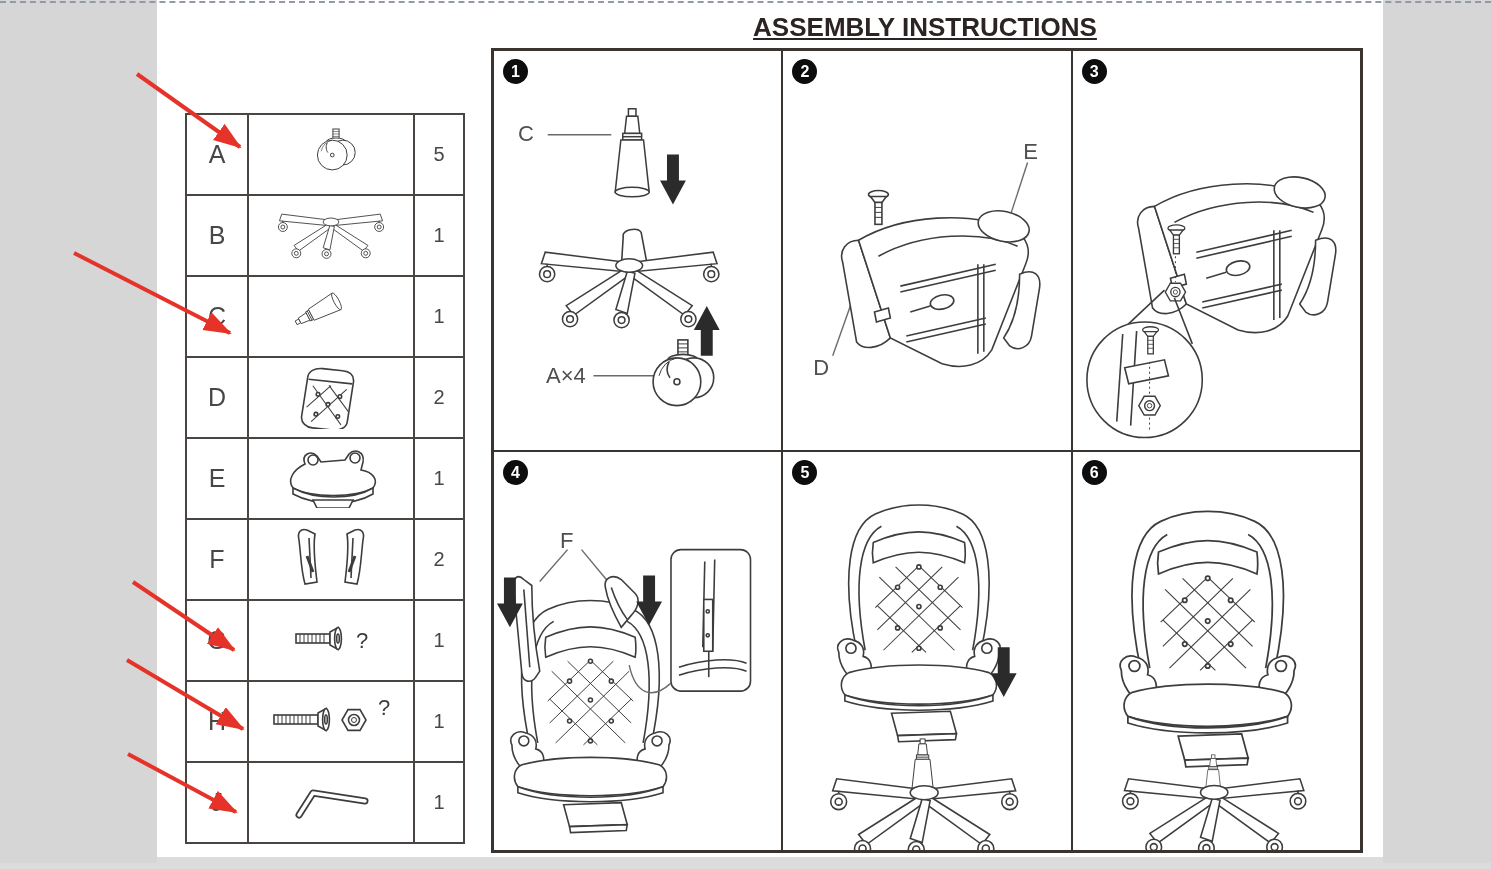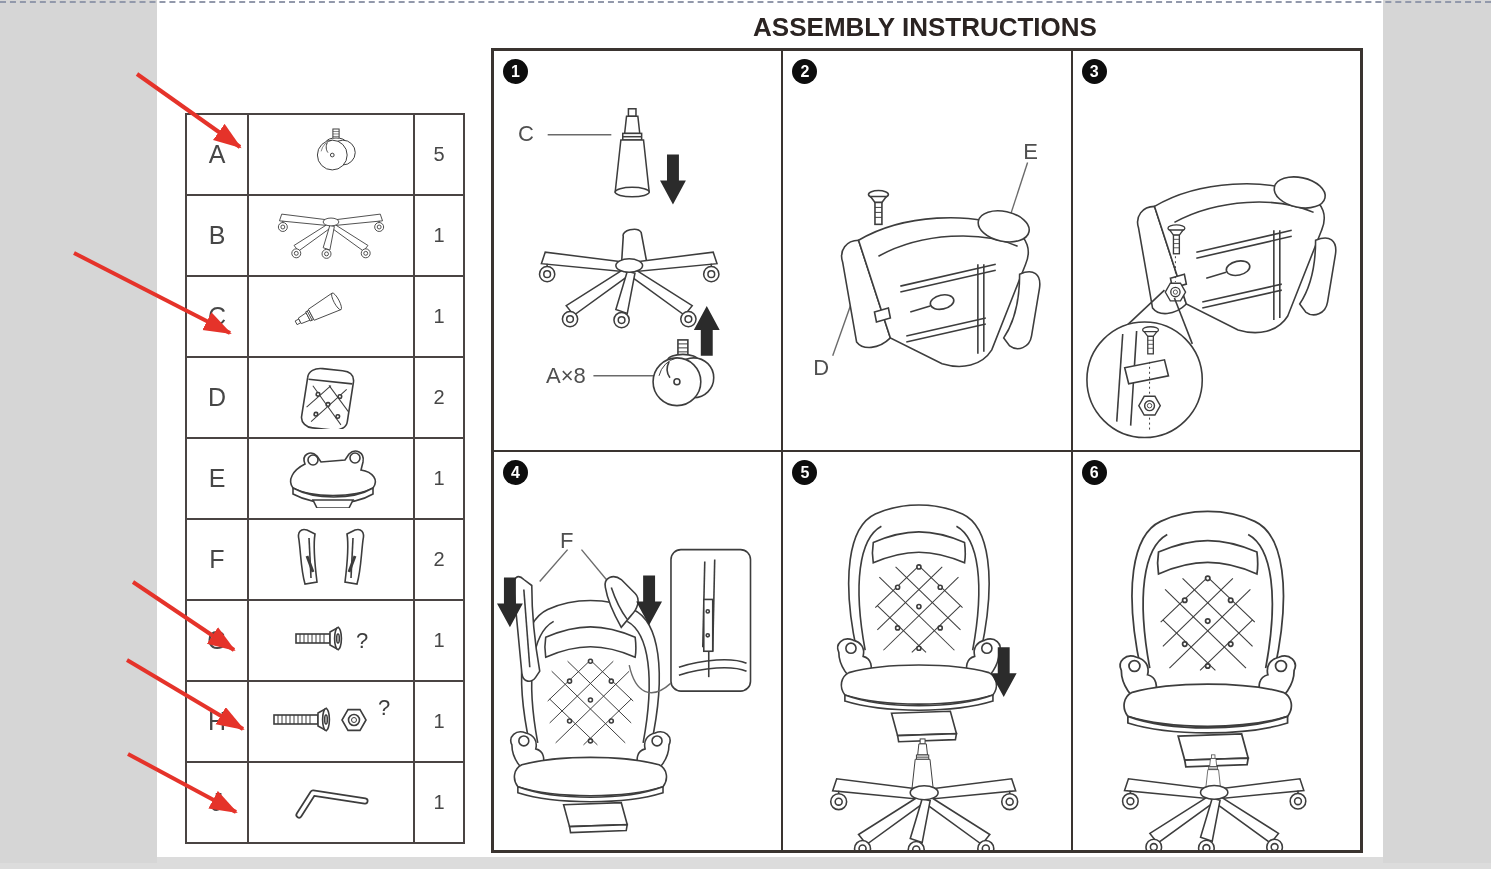--- a/index.html
+++ b/index.html
@@ -13,20 +13,21 @@
   .gray-col{position:absolute;top:0;height:863px;background:#d6d6d6;}
   .gray-col.left{left:0;width:157px;}
   .gray-col.right{left:1383px;width:108px;}
   .top-dashed{position:absolute;left:0;top:1px;width:1491px;height:0;border-top:2px dashed #9299ab;}
 
   
   .ai-title{
     position:absolute;left:491px;top:12px;width:868px;
     text-align:center;font-size:26px;font-weight:bold;color:#2b2422;
     letter-spacing:0px;
+    text-decoration:underline;
   }
 
   
   table.parts{
     position:absolute;left:185px;top:113px;border-collapse:collapse;
     table-layout:fixed;
   }
   table.parts td{
     border:2px solid #4a4443;height:79px;padding:0;text-align:center;vertical-align:middle;
     background:#fff;
@@ -320,21 +321,21 @@
     <td class="col-qty">1</td>
   </tr>
 </tbody>
   </table>
 
 <div class="panels">
 
   <div class="panel">
     <div class="badge">1</div>
     <span class="plabel" style="left:24px;top:70px;">C</span>
-    <span class="plabel" style="left:52px;top:312px;">A×8</span>
+    <span class="plabel" style="left:52px;top:312px;">A×4</span>
     <svg class="draw" viewBox="0 0 289 400" preserveAspectRatio="none">
       <line x1="54" y1="84" x2="118" y2="84" class="lead"></line>
       <g transform="translate(120,58) scale(0.95)">
           <use href="#gasCyl"></use>
         </g>
       <g transform="translate(180,104)">
           <use href="#arrowDown"></use>
         </g>
       <path d="M130,186 C128,180 144,176 148,182 L154,214 L128,218 Z" class="lf"></path>
       <g transform="translate(40,200) scale(0.96)">

